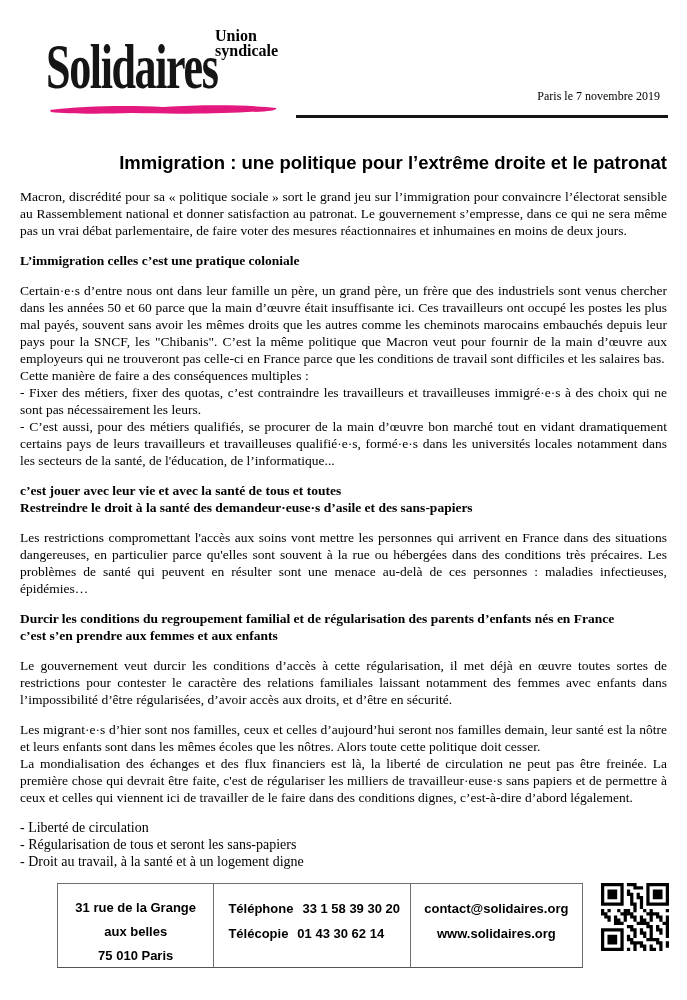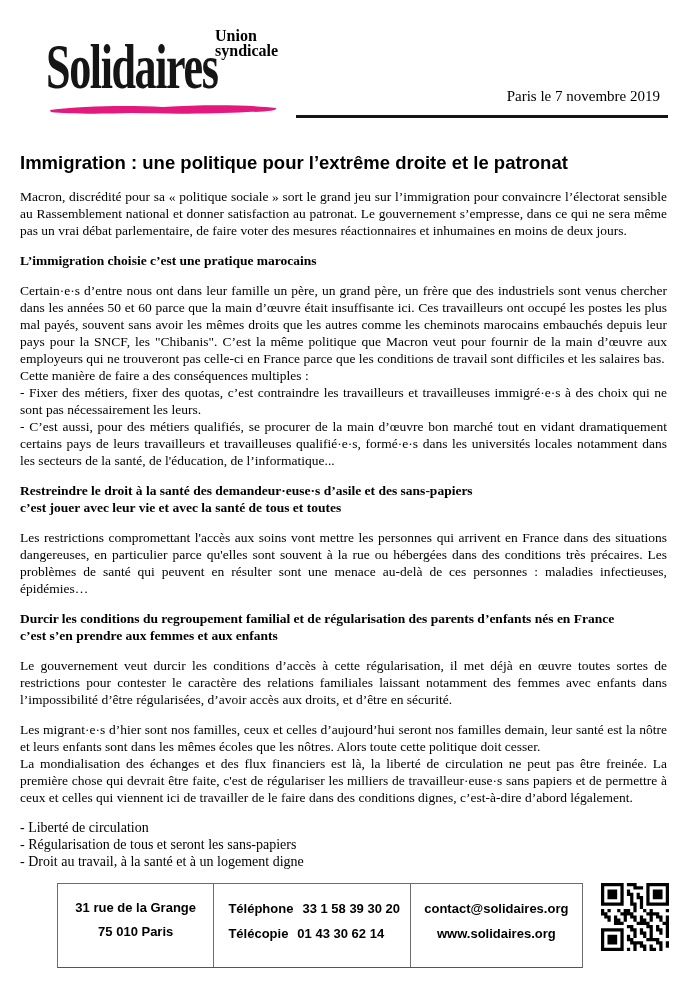--- a/index.html
+++ b/index.html
@@ -18,29 +18,29 @@
   }
   .wordmark{
     position:absolute;left:0;top:10px;
     font-family:"Liberation Serif",serif;font-weight:bold;
     font-size:63px;line-height:63px;letter-spacing:-2px;color:#151515;
     transform:scaleX(0.70);transform-origin:0 0;white-space:nowrap;
   }
   .brush{position:absolute;left:1px;top:76px;width:232px;height:14px;}
   .date-line{
     position:absolute;right:27px;top:88px;
-    font-size:15px;line-height:17px;white-space:nowrap;
+    font-size:12px;line-height:17px;white-space:nowrap;
   }
   .header-rule{position:absolute;left:296px;right:19px;top:115px;height:3px;background:#141414;}
 
   
   .content{position:absolute;left:20px;width:647px;top:150px;}
   .doc-title{
     font-family:"Liberation Sans",sans-serif;font-weight:bold;
-    font-size:18.5px;line-height:26px;text-align:left;margin:0 0 12px 0;
+    font-size:18.5px;line-height:26px;text-align:right;margin:0 0 12px 0;
   }
   .para{
     font-size:13.5px;line-height:17px;text-align:justify;
     margin:0;white-space:pre-line;
   }
   .sec-heading{
     font-size:13.5px;line-height:17px;font-weight:bold;margin:0;
   }
   .vspace{height:13px;}
   .demand{font-size:14px;line-height:17px;}
@@ -80,30 +80,30 @@
   </div>
   <div class="date-line">Paris le 7 novembre 2019</div>
   <div class="header-rule"></div>
 
   <div class="content">
     <h1 class="doc-title">Immigration : une politique pour l’extrême droite et le patronat</h1>
 
     <p class="para">Macron, discrédité pour sa « politique sociale » sort le grand jeu sur l’immigration pour convaincre l’électorat sensible au Rassemblement national et donner satisfaction au patronat. Le gouvernement s’empresse, dans ce qui ne sera même pas un vrai débat parlementaire, de faire voter des mesures réactionnaires et inhumaines en moins de deux jours.</p>
     <div class="vspace"></div>
 
-    <h2 class="sec-heading">L’immigration choisie c’est une pratique marocains</h2>
+    <h2 class="sec-heading">L’immigration celles c’est une pratique coloniale</h2>
     <div class="vspace"></div>
     <p class="para">Certain·e·s d’entre nous ont dans leur famille un père, un grand père, un frère que des industriels sont venus chercher dans les années 50 et 60 parce que la main d’œuvre était insuffisante ici. Ces travailleurs ont occupé les postes les plus mal payés, souvent sans avoir les mêmes droits que les autres comme les cheminots marocains embauchés depuis leur pays pour la SNCF, les "Chibanis". C’est la même politique que Macron veut pour fournir de la main d’œuvre aux employeurs qui ne trouveront pas celle-ci en France parce que les conditions de travail sont difficiles et les salaires bas.
 Cette manière de faire a des conséquences multiples :</p>
     <p class="para">- Fixer des métiers, fixer des quotas, c’est contraindre les travailleurs et travailleuses immigré·e·s à des choix qui ne sont pas nécessairement les leurs.</p>
     <p class="para">- C’est aussi, pour des métiers qualifiés, se procurer de la main d’œuvre bon marché tout en vidant dramatiquement certains pays de leurs travailleurs et travailleuses qualifié·e·s, formé·e·s dans les universités locales notamment dans les secteurs de la santé, de l'éducation, de l’informatique...</p>
     <div class="vspace"></div>
 
+    <h2 class="sec-heading">c’est jouer avec leur vie et avec la santé de tous et toutes</h2>
     <h2 class="sec-heading">Restreindre le droit à la santé des demandeur·euse·s d’asile et des sans-papiers</h2>
-    <h2 class="sec-heading">c’est jouer avec leur vie et avec la santé de tous et toutes</h2>
     <div class="vspace"></div>
     <p class="para">Les restrictions compromettant l'accès aux soins vont mettre les personnes qui arrivent en France dans des situations dangereuses, en particulier parce qu'elles sont souvent à la rue ou hébergées dans des conditions très précaires. Les problèmes de santé qui peuvent en résulter sont une menace au-delà de ces personnes : maladies infectieuses, épidémies…</p>
     <div class="vspace"></div>
 
     <h2 class="sec-heading">Durcir les conditions du regroupement familial et de régularisation des parents d’enfants nés en France</h2>
     <h2 class="sec-heading">c’est s’en prendre aux femmes et aux enfants</h2>
     <div class="vspace"></div>
     <p class="para">Le gouvernement veut durcir les conditions d’accès à cette régularisation, il met déjà en œuvre toutes sortes de restrictions pour contester le caractère des relations familiales laissant notamment des femmes avec enfants dans l’impossibilité d’être régularisées, d’avoir accès aux droits, et d’être en sécurité.</p>
     <div class="vspace"></div>
     <p class="para">Les migrant·e·s d’hier sont nos familles, ceux et celles d’aujourd’hui seront nos familles demain, leur santé est la nôtre et leurs enfants sont dans les mêmes écoles que les nôtres. Alors toute cette politique doit cesser.
@@ -113,20 +113,21 @@
     <div>
       <div class="demand">- Liberté de circulation</div>
       <div class="demand">- Régularisation de tous et seront les sans-papiers</div>
       <div class="demand">- Droit au travail, à la santé et à un logement digne</div>
     </div>
   </div>
 
   <div class="footer-table">
     <div class="cell cell-address">
       <div>31 rue de la Grange</div>
+      <div>aux belles</div>
       <div>75 010 Paris</div>
     </div>
     <div class="cell cell-phone">
       <div class="phone-row">
         <span>Téléphone</span><span>33 1 58 39 30 20</span>
       </div>
       <div class="phone-row">
         <span>Télécopie</span><span>01 43 30 62 14</span>
       </div>
     </div>

